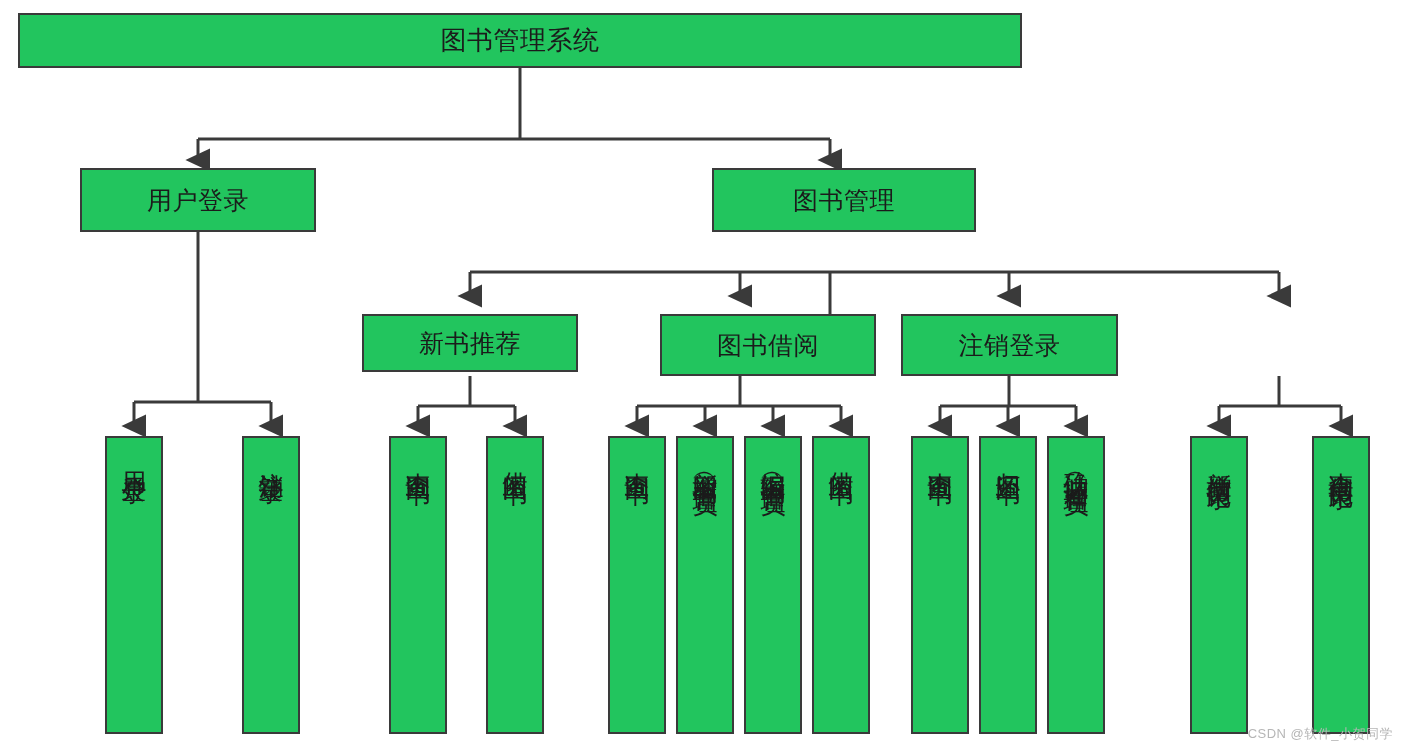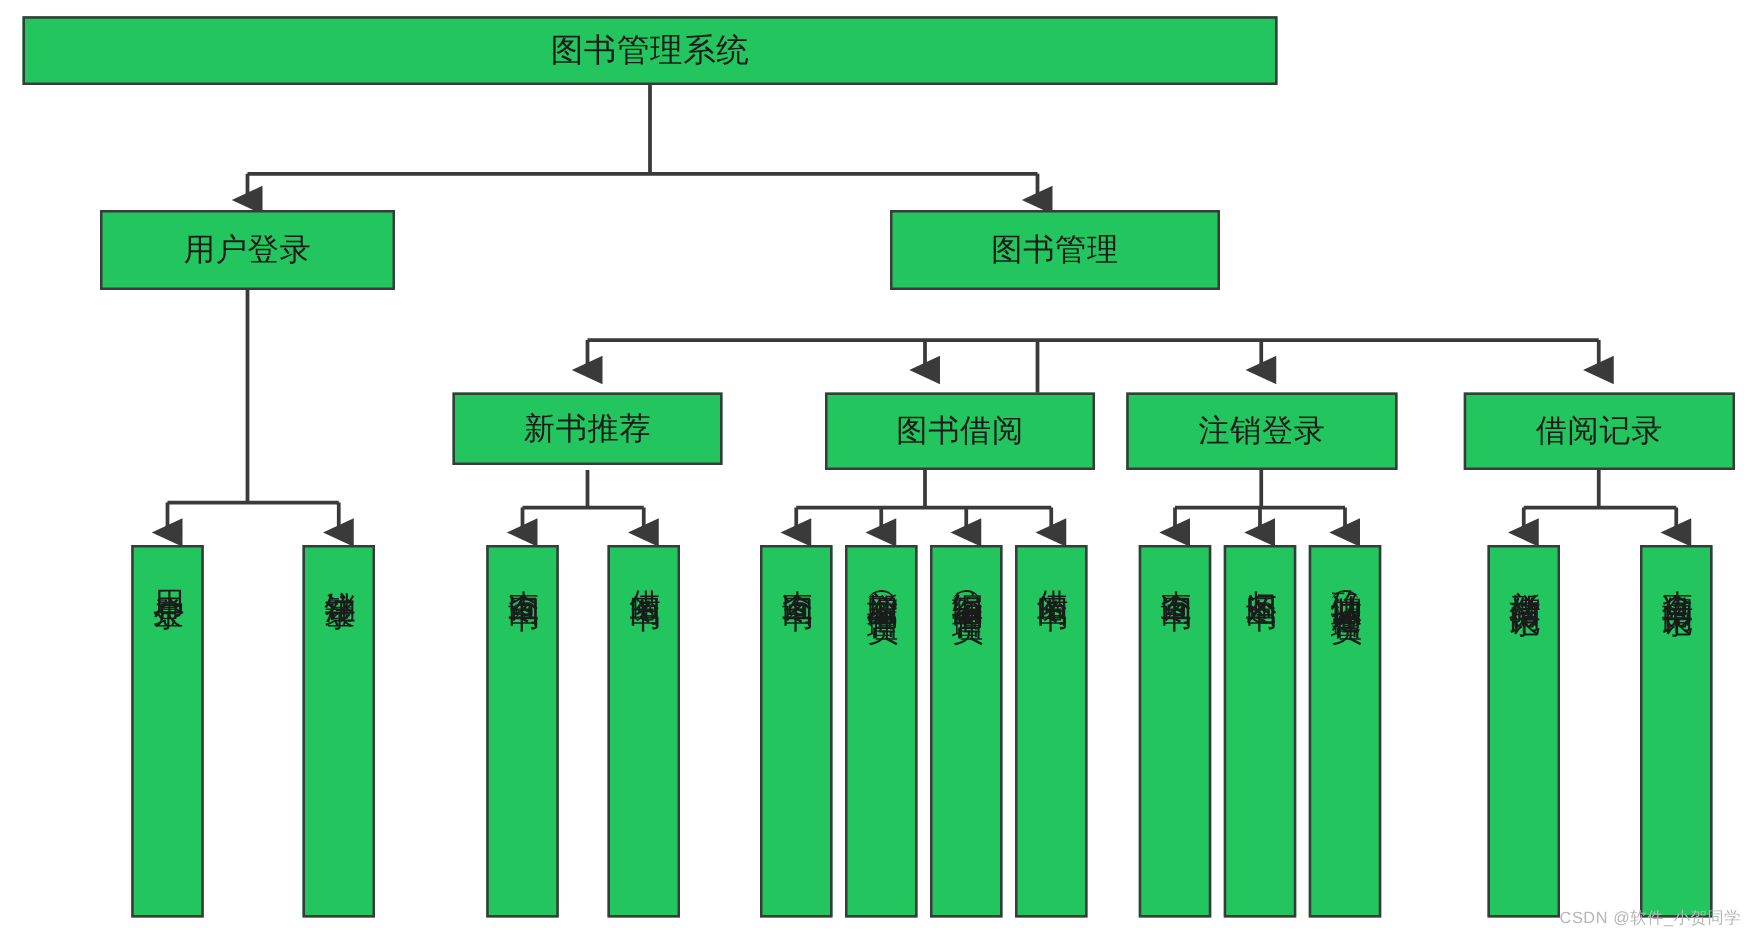--- a/index.html
+++ b/index.html
@@ -142,23 +142,20 @@
   </div>
 
   <div class="node horizontal" style="left: 632px; top: 314px; width: 216px; height: 62px; margin-left: 28px;">
     <span class="node-label">图书借阅</span>
   </div>
 
   <div class="node horizontal" style="left: 901px; top: 314px; width: 217px; height: 62px;">
     <span class="node-label">注销登录</span>
   </div>
 
-  <div class="node horizontal" style="left: 1171px; top: 314px; width: 217px; height: 62px;">
-    <span class="node-label">借阅记录</span>
-  </div>
 
   <div class="node vertical" style="left: 105px; top: 436px; width: 58px; height: 298px;">
     <span class="node-label">用户登录</span>
   </div>
 
   <div class="node vertical" style="left: 242px; top: 436px; width: 58px; height: 298px;">
     <span class="node-label">注销登录</span>
   </div>
 
   <div class="node vertical" style="left: 389px; top: 436px; width: 58px; height: 298px;">

